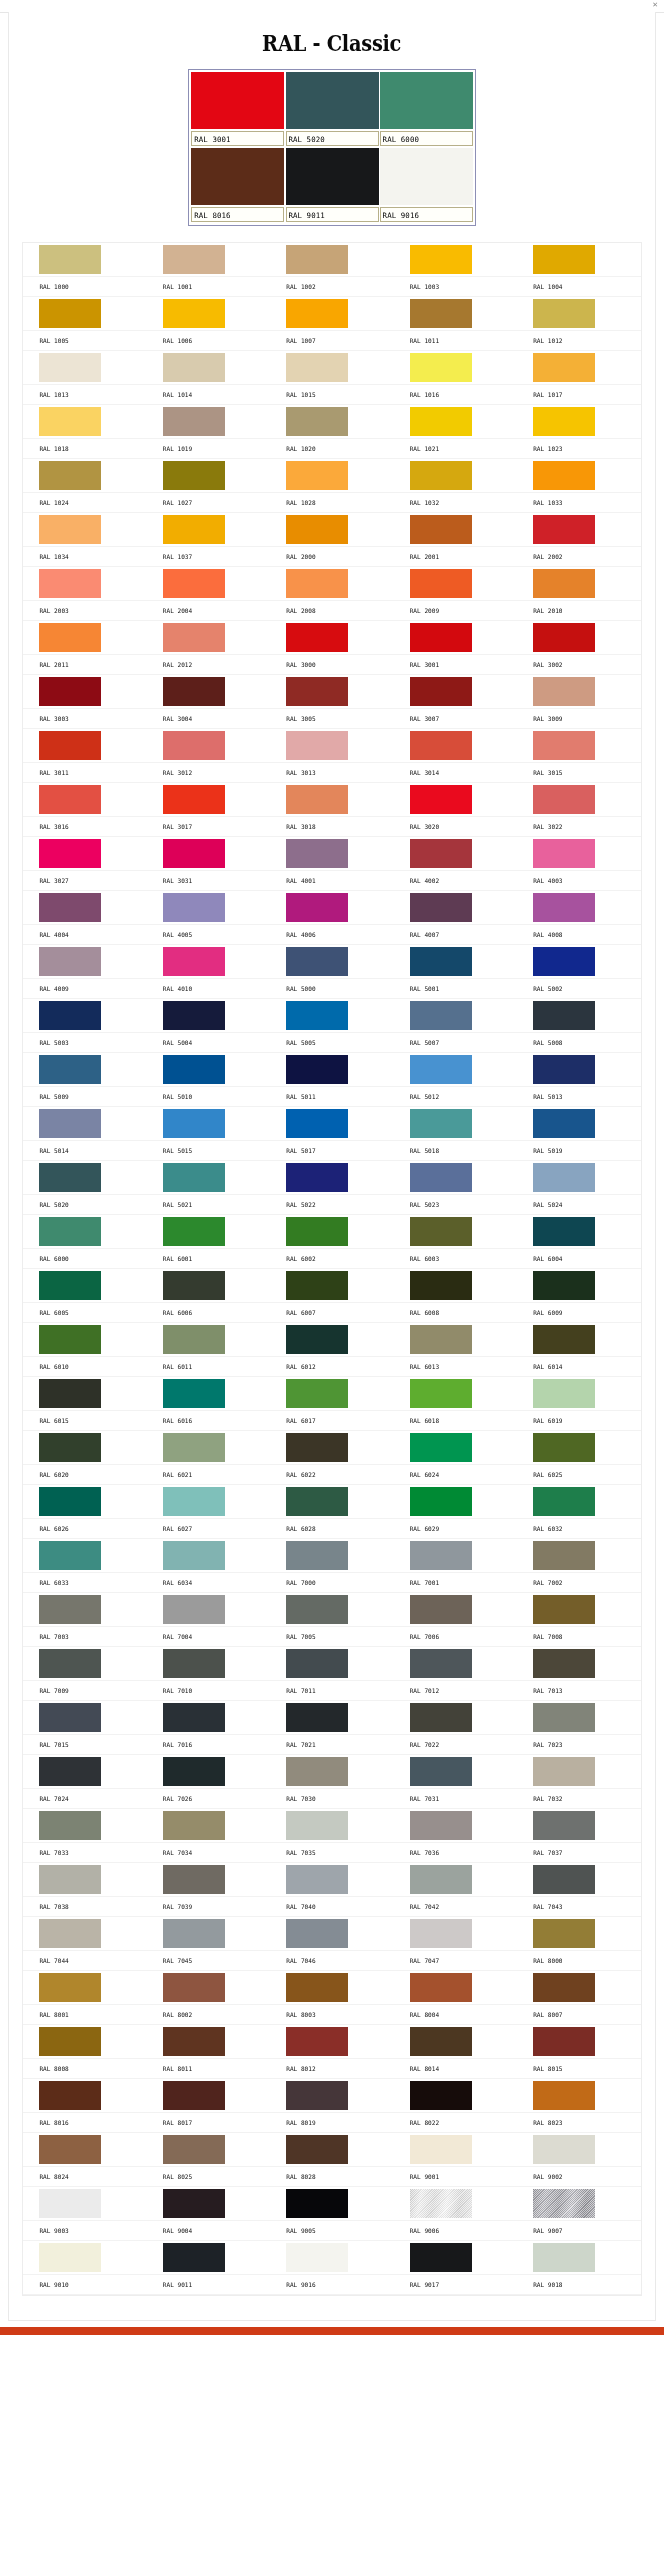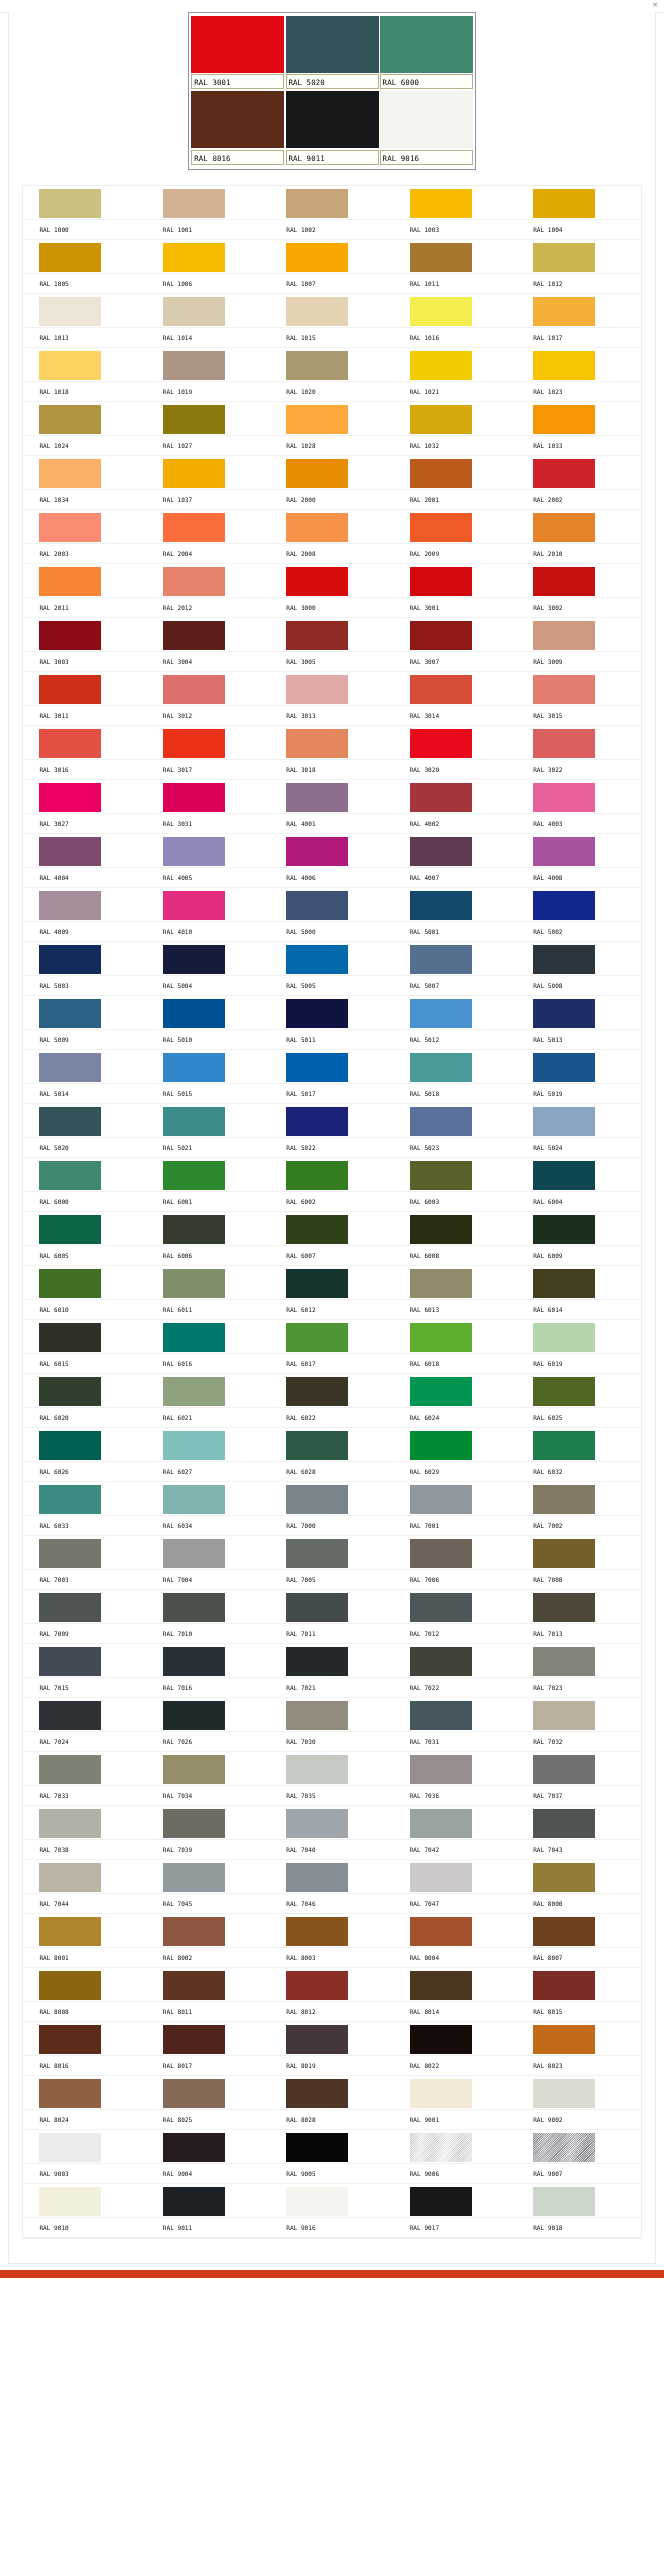--- a/index.html
+++ b/index.html
@@ -181,20 +181,23 @@
 
 <div id="page">
 
   <div class="top-strip">
     <div class="close-icon">✕</div>
   </div>
   <div class="hr-top"></div>
 
   <div class="shell">
 
+    <div class="header">
+      <span class="header-title">RAL - Classic</span>
+    </div>
 
     <div class="featured-wrap">
       <div class="featured-table" id="featured-table">
           <div class="featured-row">
             <div class="featured-cell">
               <div class="featured-chip" style="background: rgb(227, 6, 19);"></div>
               <div class="featured-label-box">RAL 3001</div>
             </div>
             <div class="featured-cell">
               <div class="featured-chip" style="background: rgb(51, 85, 90);"></div>

